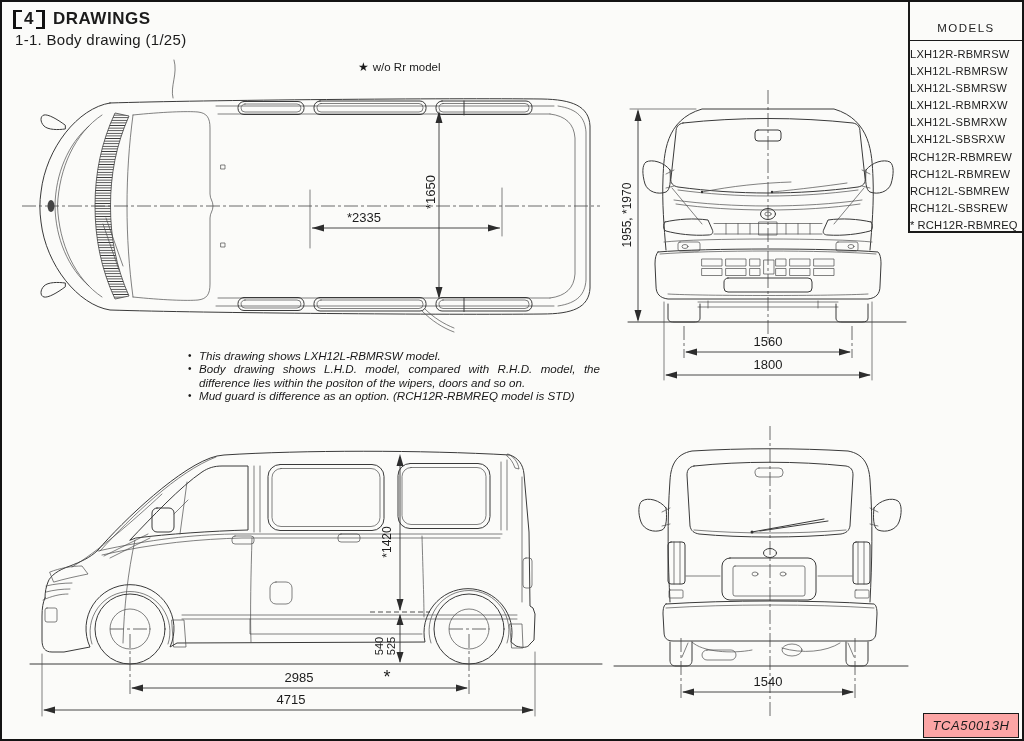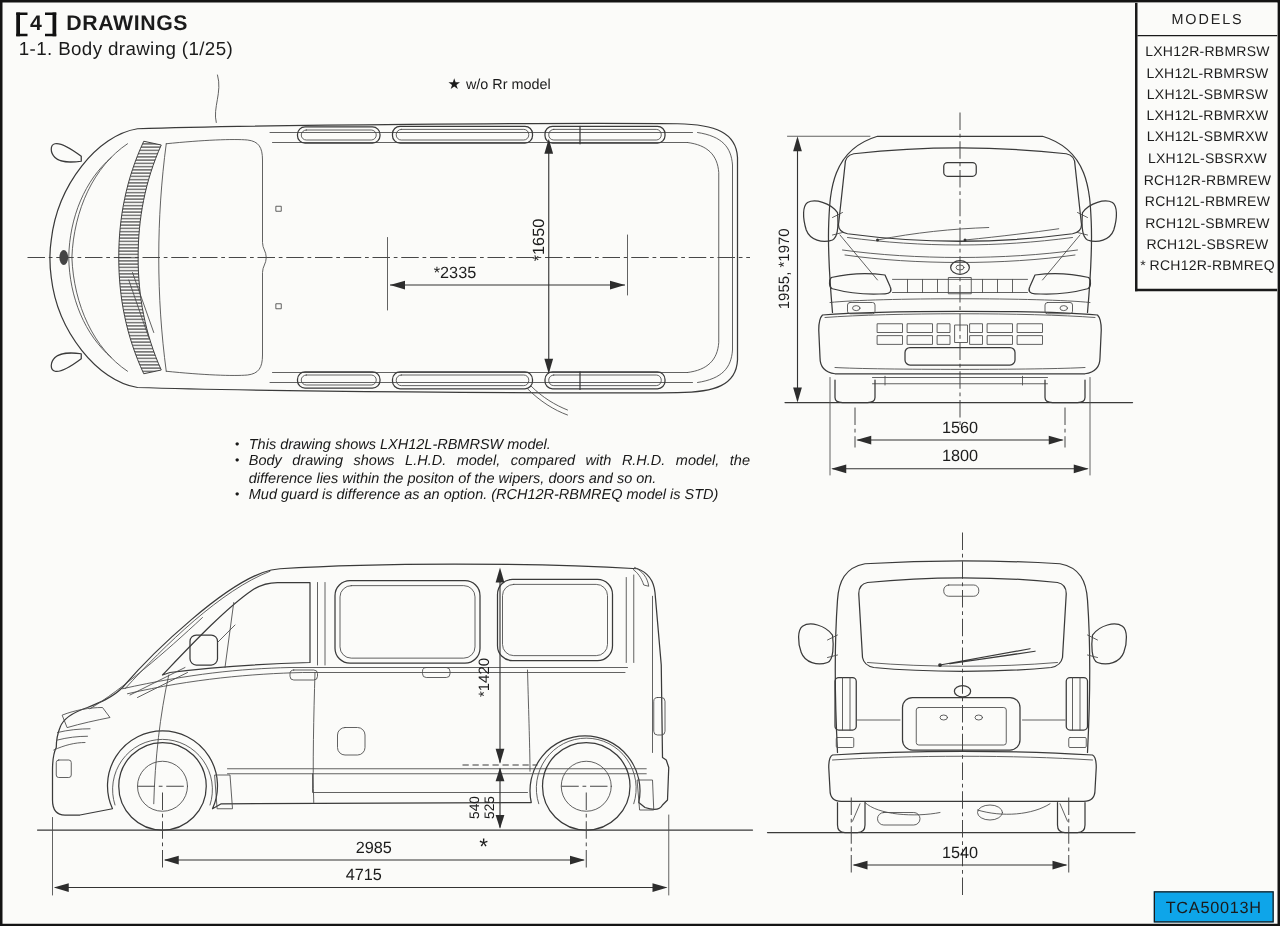--- a/index.html
+++ b/index.html
@@ -13,34 +13,34 @@
   .lb-open{border-left:3px solid #111;border-top:2.5px solid #111;border-bottom:2.5px solid #111;}
   .lb-close{border-right:3px solid #111;border-top:2.5px solid #111;border-bottom:2.5px solid #111;}
   .title-text{margin-left:6px;}
   .subtitle{position:absolute;left:13px;top:29px;font-weight:normal;font-size:15px;letter-spacing:.3px;}
   
   .legend{position:absolute;left:356px;top:58px;font-size:11.5px;}
   .legend .star{font-size:12px;margin-right:4px;}
   
   .models-box{position:absolute;right:0;top:0;width:114px;height:231px;box-sizing:border-box;
               border-left:2px solid #1a1a1a;border-bottom:2px solid #1a1a1a;background:#fbfbf9;}
-  .models-header{text-align:center;font-size:11.5px;letter-spacing:1.5px;padding:8px 0 6px;
+  .models-header{text-align:center;font-size:11.5px;letter-spacing:1.5px;padding:20px 0 6px;
                  border-bottom:1.5px solid #1a1a1a;color:#222;}
-  .models-box ul{list-style:none;margin:5px 0 0;padding:0;text-align:center;}
+  .models-box ul{list-style:none;margin:5px 0 0;padding:0;text-align:left;}
   .models-box li{font-size:11.2px;line-height:17.1px;letter-spacing:.2px;white-space:nowrap;color:#1d1d1d;}
   .models-box li .star{margin-right:3px;}
   
   .notes{position:absolute;left:186px;top:347px;width:412px;font-size:11.6px;line-height:13.4px;color:#181818;}
   .note{display:flex;}
   .note .bullet{width:11px;flex:none;font-size:10px;}
   .note .note-text{flex:1;text-align:justify;font-style:italic;}
   
   .code-box{position:absolute;left:921px;top:711px;width:96px;height:25px;box-sizing:border-box;
             border:1.5px solid #1a1a1a;display:flex;align-items:center;justify-content:center;
-            font-size:13px;letter-spacing:.6px;background:#0ea5e9;}
+            font-size:13px;letter-spacing:.6px;background:#fca5a5;font-style:italic;}
   
   svg{position:absolute;overflow:visible;}
   .s1{fill:none;stroke:#3a3a3a;stroke-width:1;stroke-linecap:round;stroke-linejoin:round;}
   .s7{fill:none;stroke:#4c4c4c;stroke-width:.7;stroke-linecap:round;stroke-linejoin:round;}
   .dim{fill:none;stroke:#333;stroke-width:.9;}
   .cl{fill:none;stroke:#474747;stroke-width:.8;stroke-dasharray:14 3 3 3;}
   .dash{fill:none;stroke:#3a3a3a;stroke-width:.9;stroke-dasharray:5 3;}
   .ah{fill:#2d2d2d;stroke:none;}
   svg text{fill:#1c1c1c;font-family:"Liberation Sans","DejaVu Sans",sans-serif;}
   .d13{font-size:13px;}

